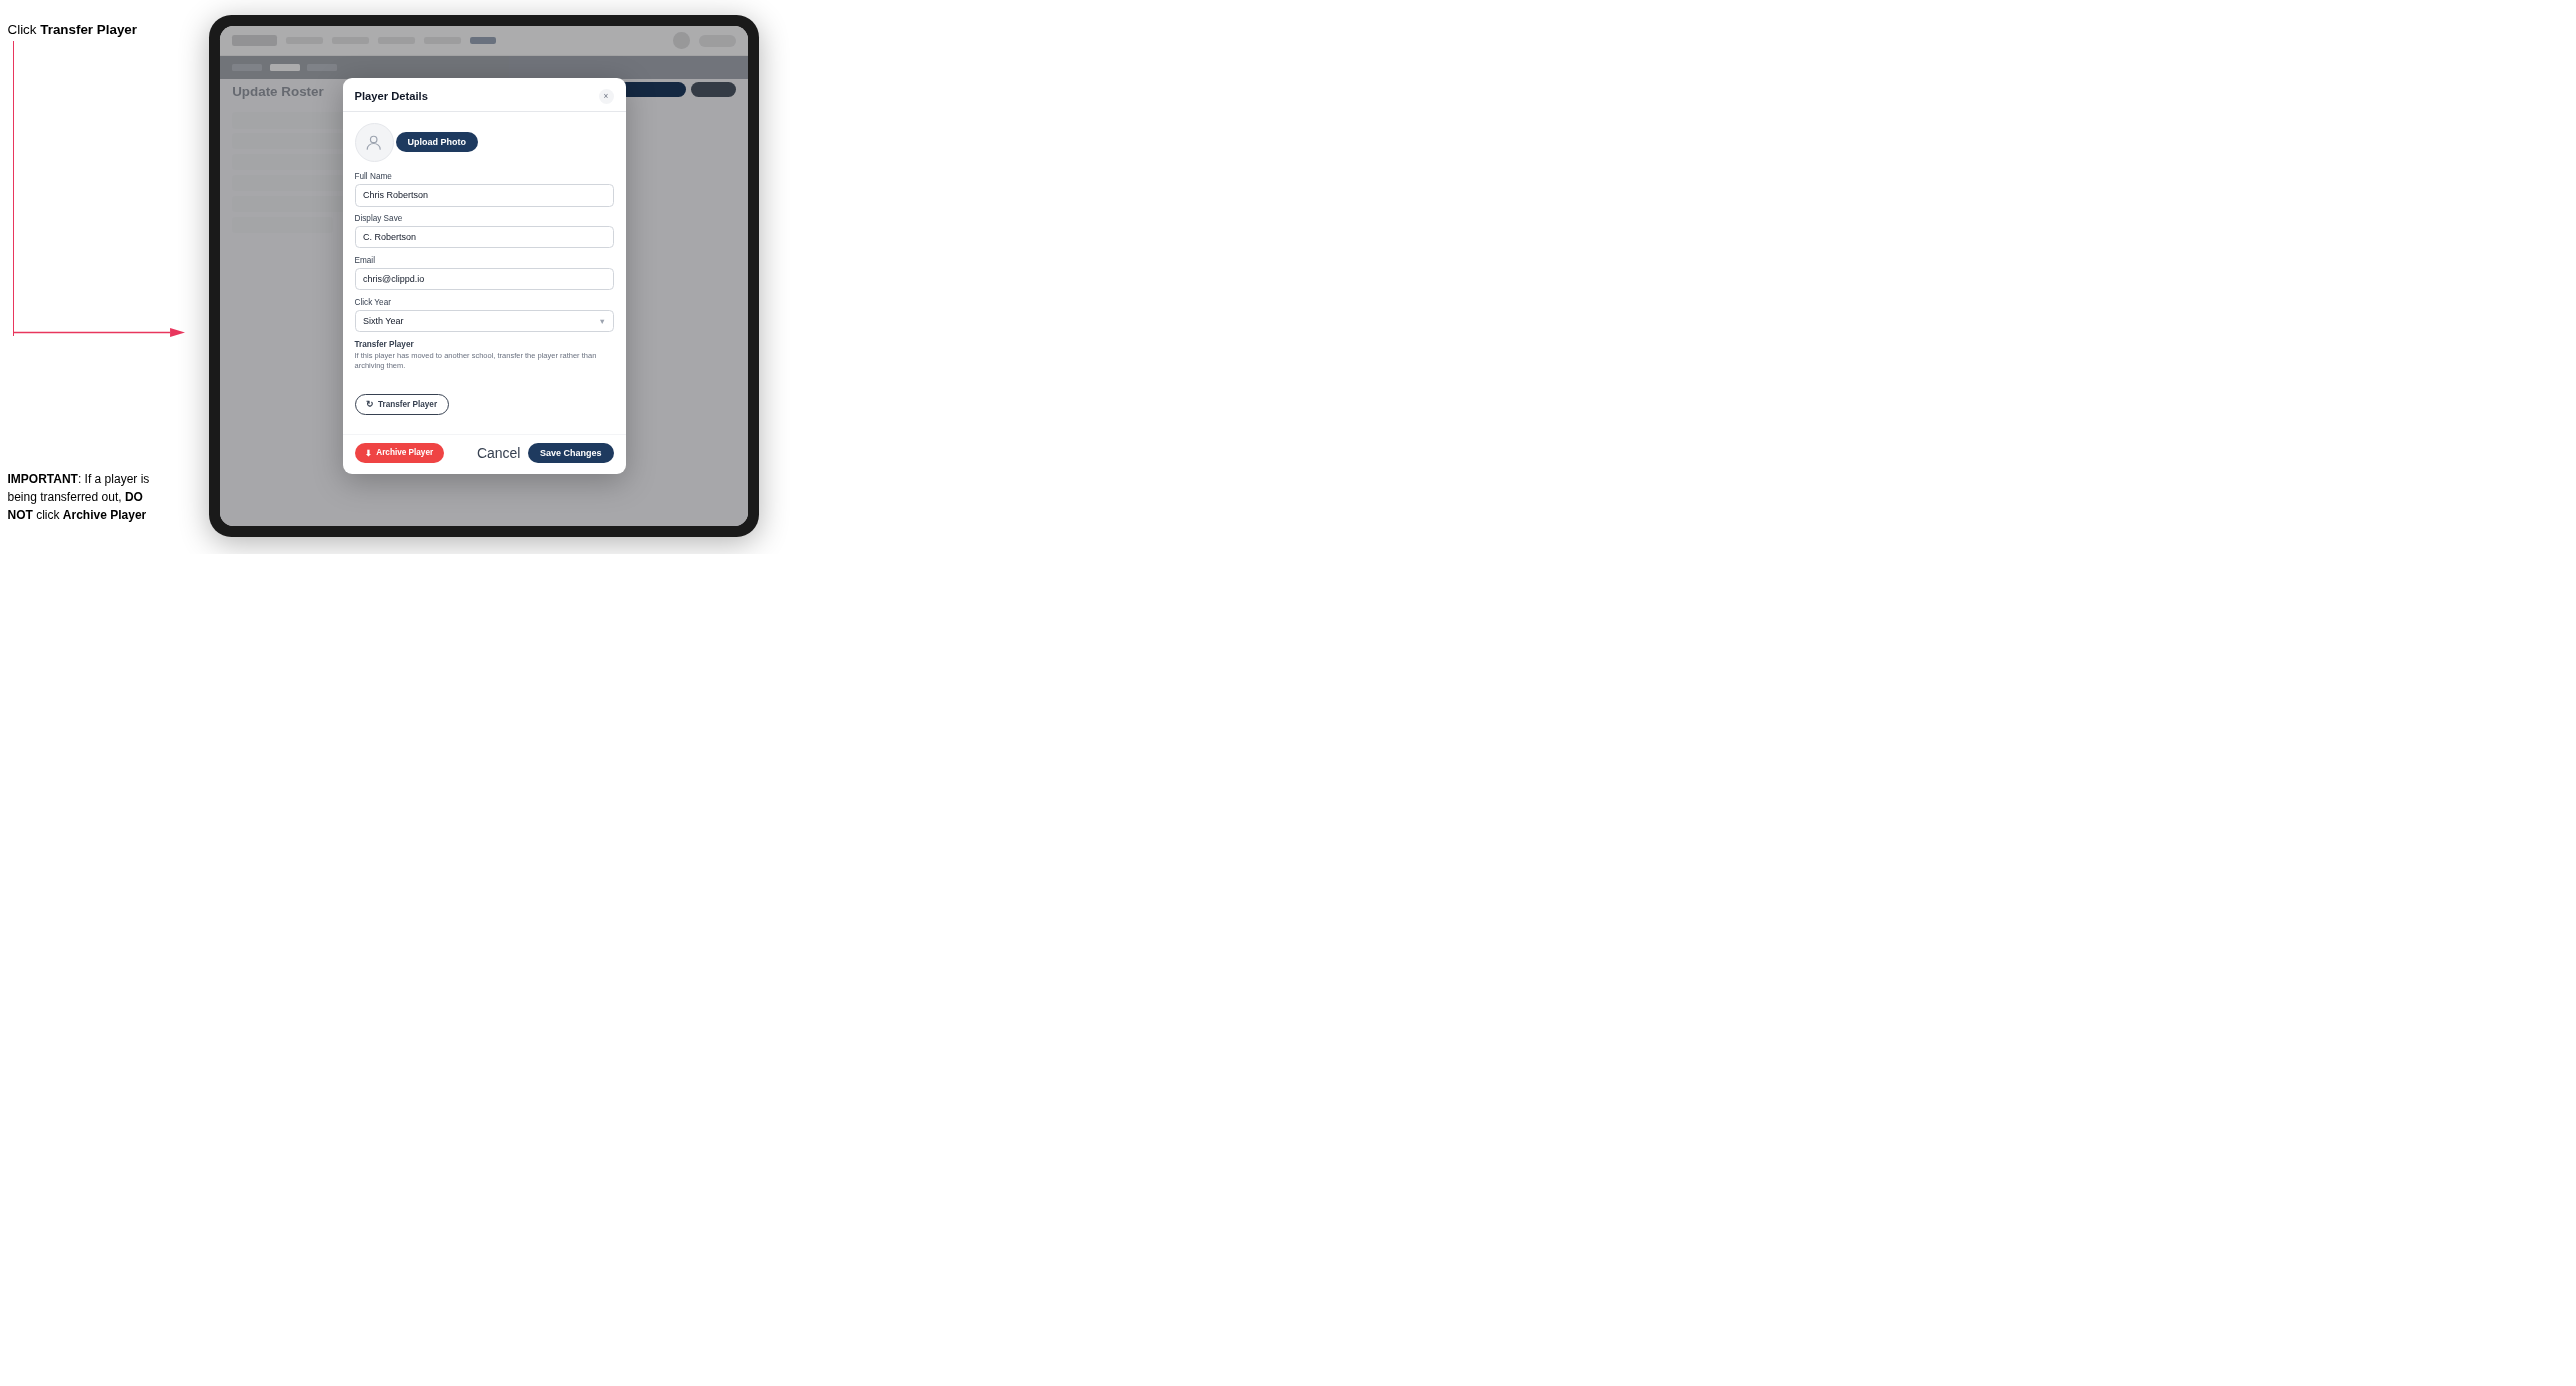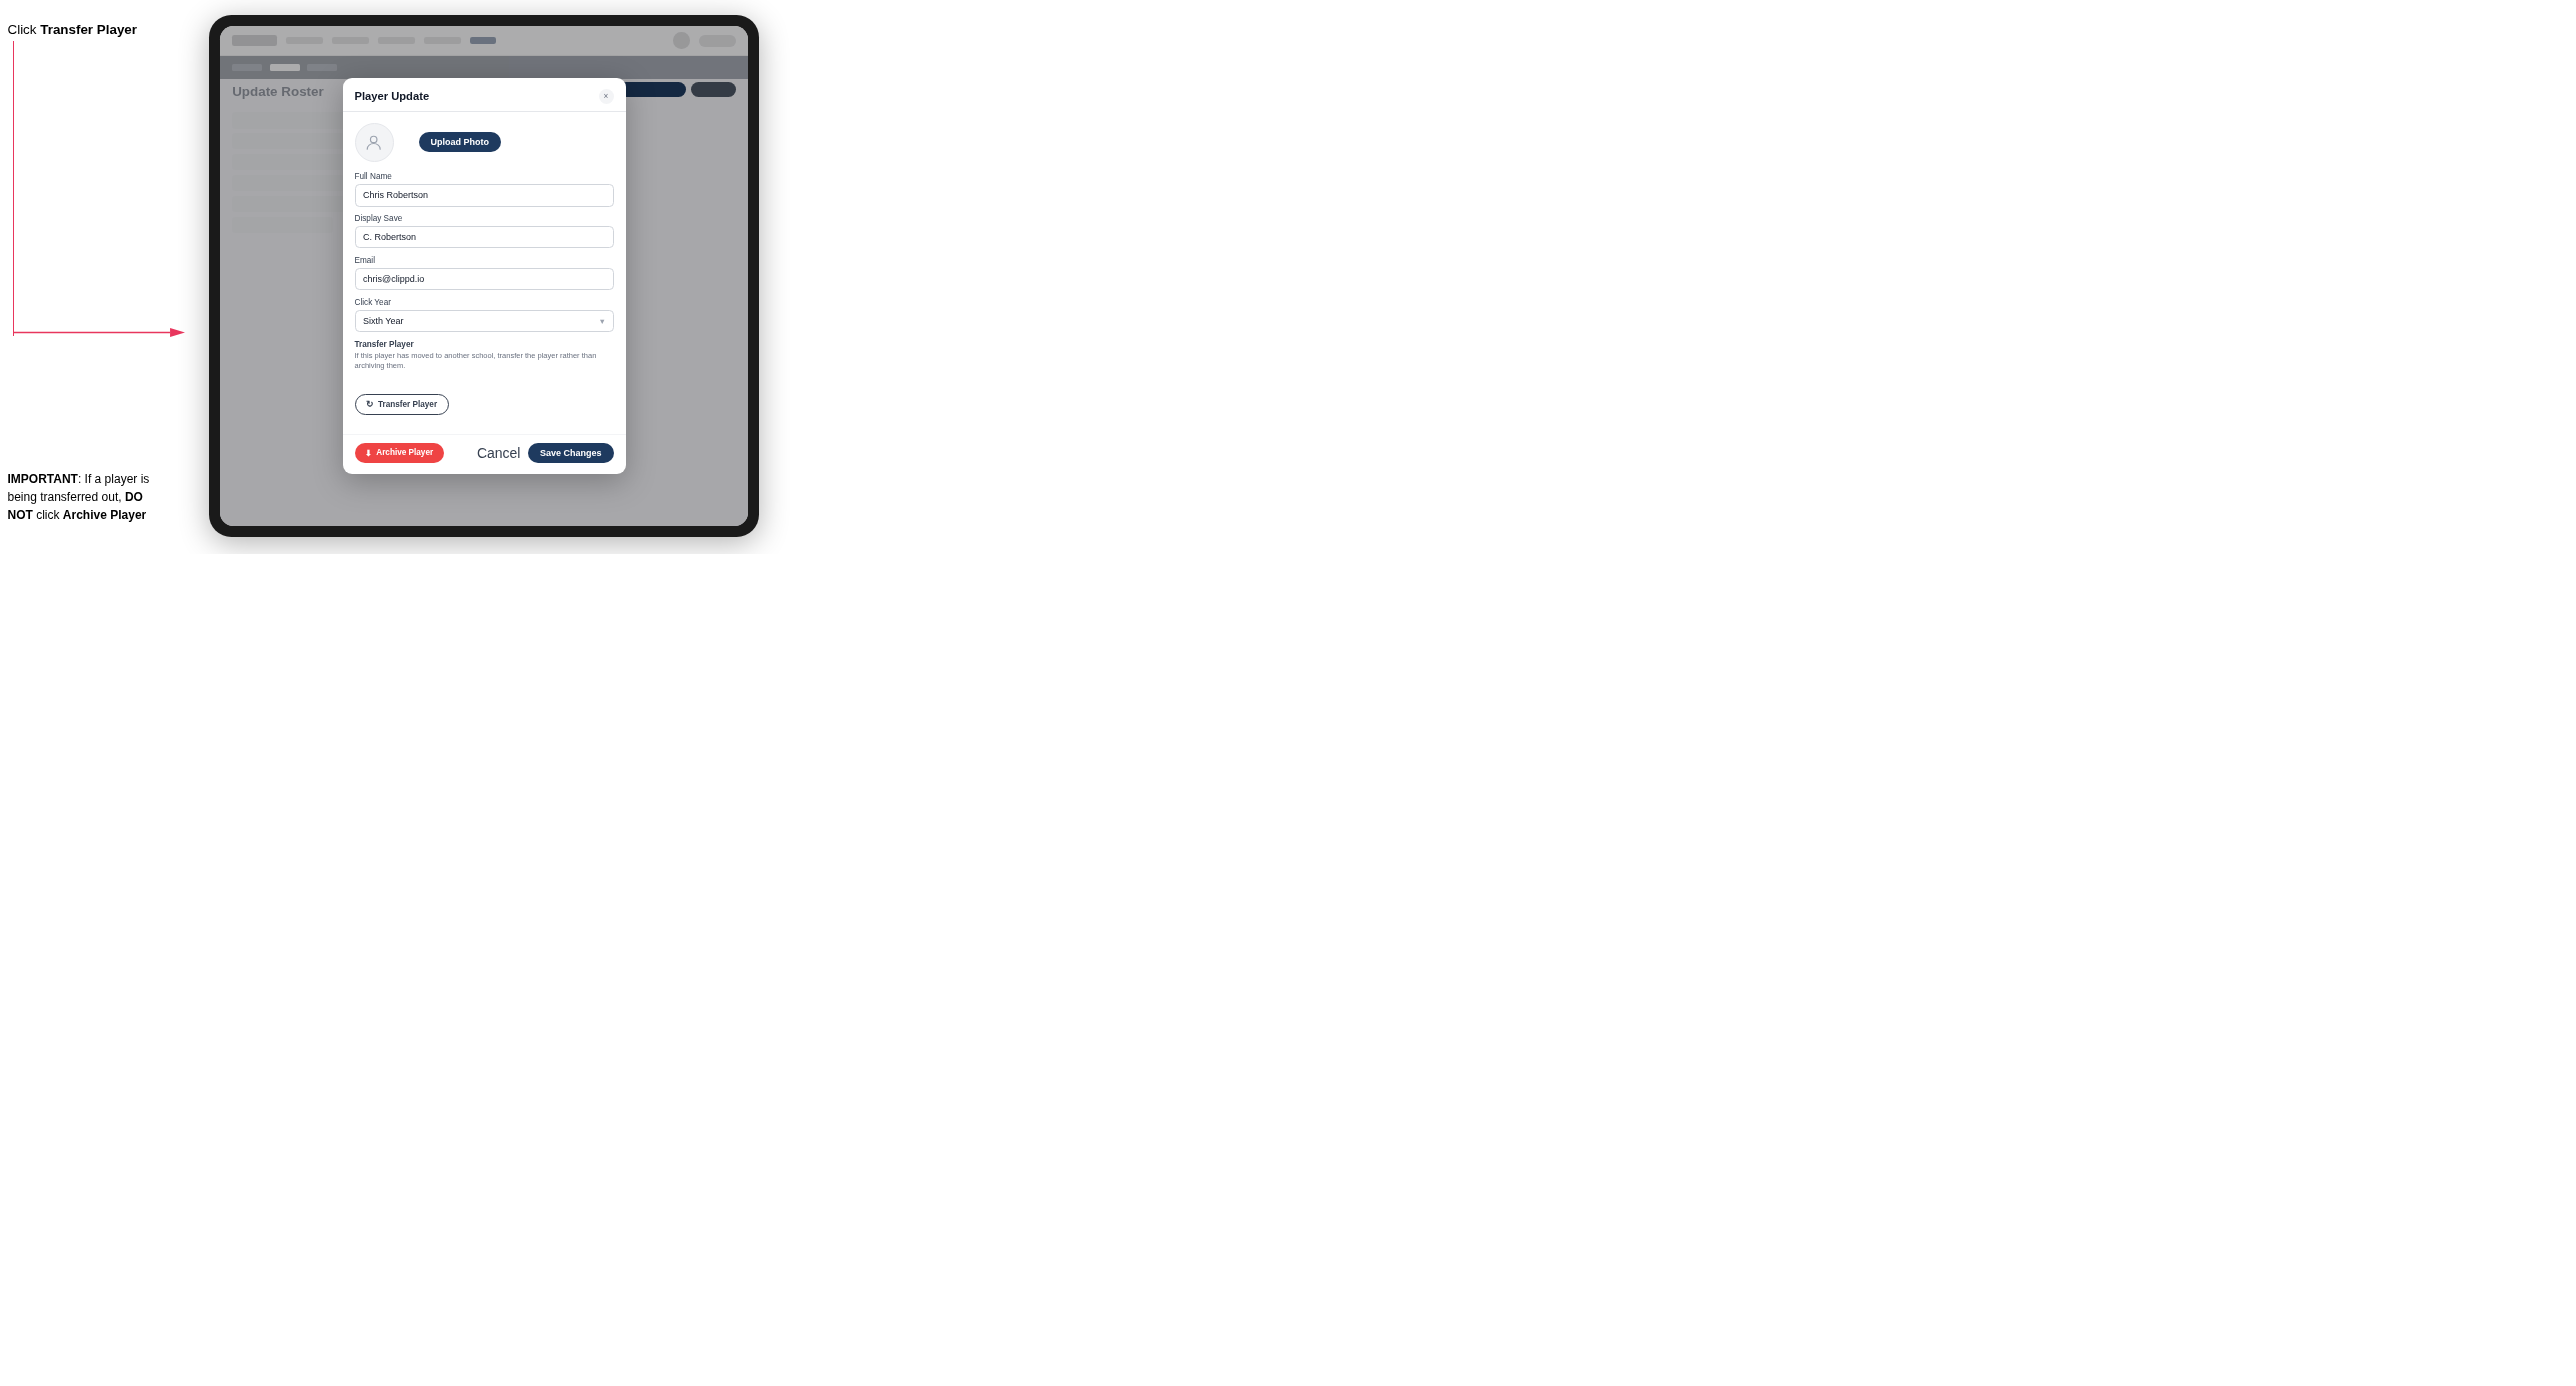--- a/index.html
+++ b/index.html
@@ -209,21 +209,21 @@
       border: none;
     }
     .modal-body {
       padding: 10.4px 12px;
     }
 
     
     .avatar-section {
       display: flex;
       align-items: center;
-      gap: 25px;
+      gap: 2px;
       margin-bottom: 10.4px;
     }
     .avatar-circle {
       width: 39px; height: 39px;
       border-radius: 50%;
       background: #f3f4f6;
       border: 0.7px solid #e5e7eb;
       display: flex; align-items: center; justify-content: center;
       color: #9ca3af;
       font-size: 16.4px;
@@ -419,21 +419,21 @@
       <div class="list-row" style="width:55%"></div>
       <div class="list-row" style="width:50%"></div>
       <div class="list-row" style="width:58%"></div>
       <div class="list-row" style="width:45%"></div>
     </div>
 
     <div class="modal-overlay">
       <div class="modal">
 
         <div class="modal-header">
-          <span class="modal-title">Player Update</span>
+          <span class="modal-title">Player Details</span>
           <button class="modal-close">×</button>
         </div>
 
         <div class="modal-body">
 
           <div class="avatar-section">
             <div class="avatar-circle">
               <svg width="19.4" height="19.4" viewBox="0 0 24 24" fill="none">
                 <circle cx="12" cy="8" r="4" stroke="#9ca3af" stroke-width="1.5"></circle>
                 <path d="M4 20c0-4 3.6-7 8-7s8 3 8 7" stroke="#9ca3af" stroke-width="1.5" stroke-linecap="round"></path>

